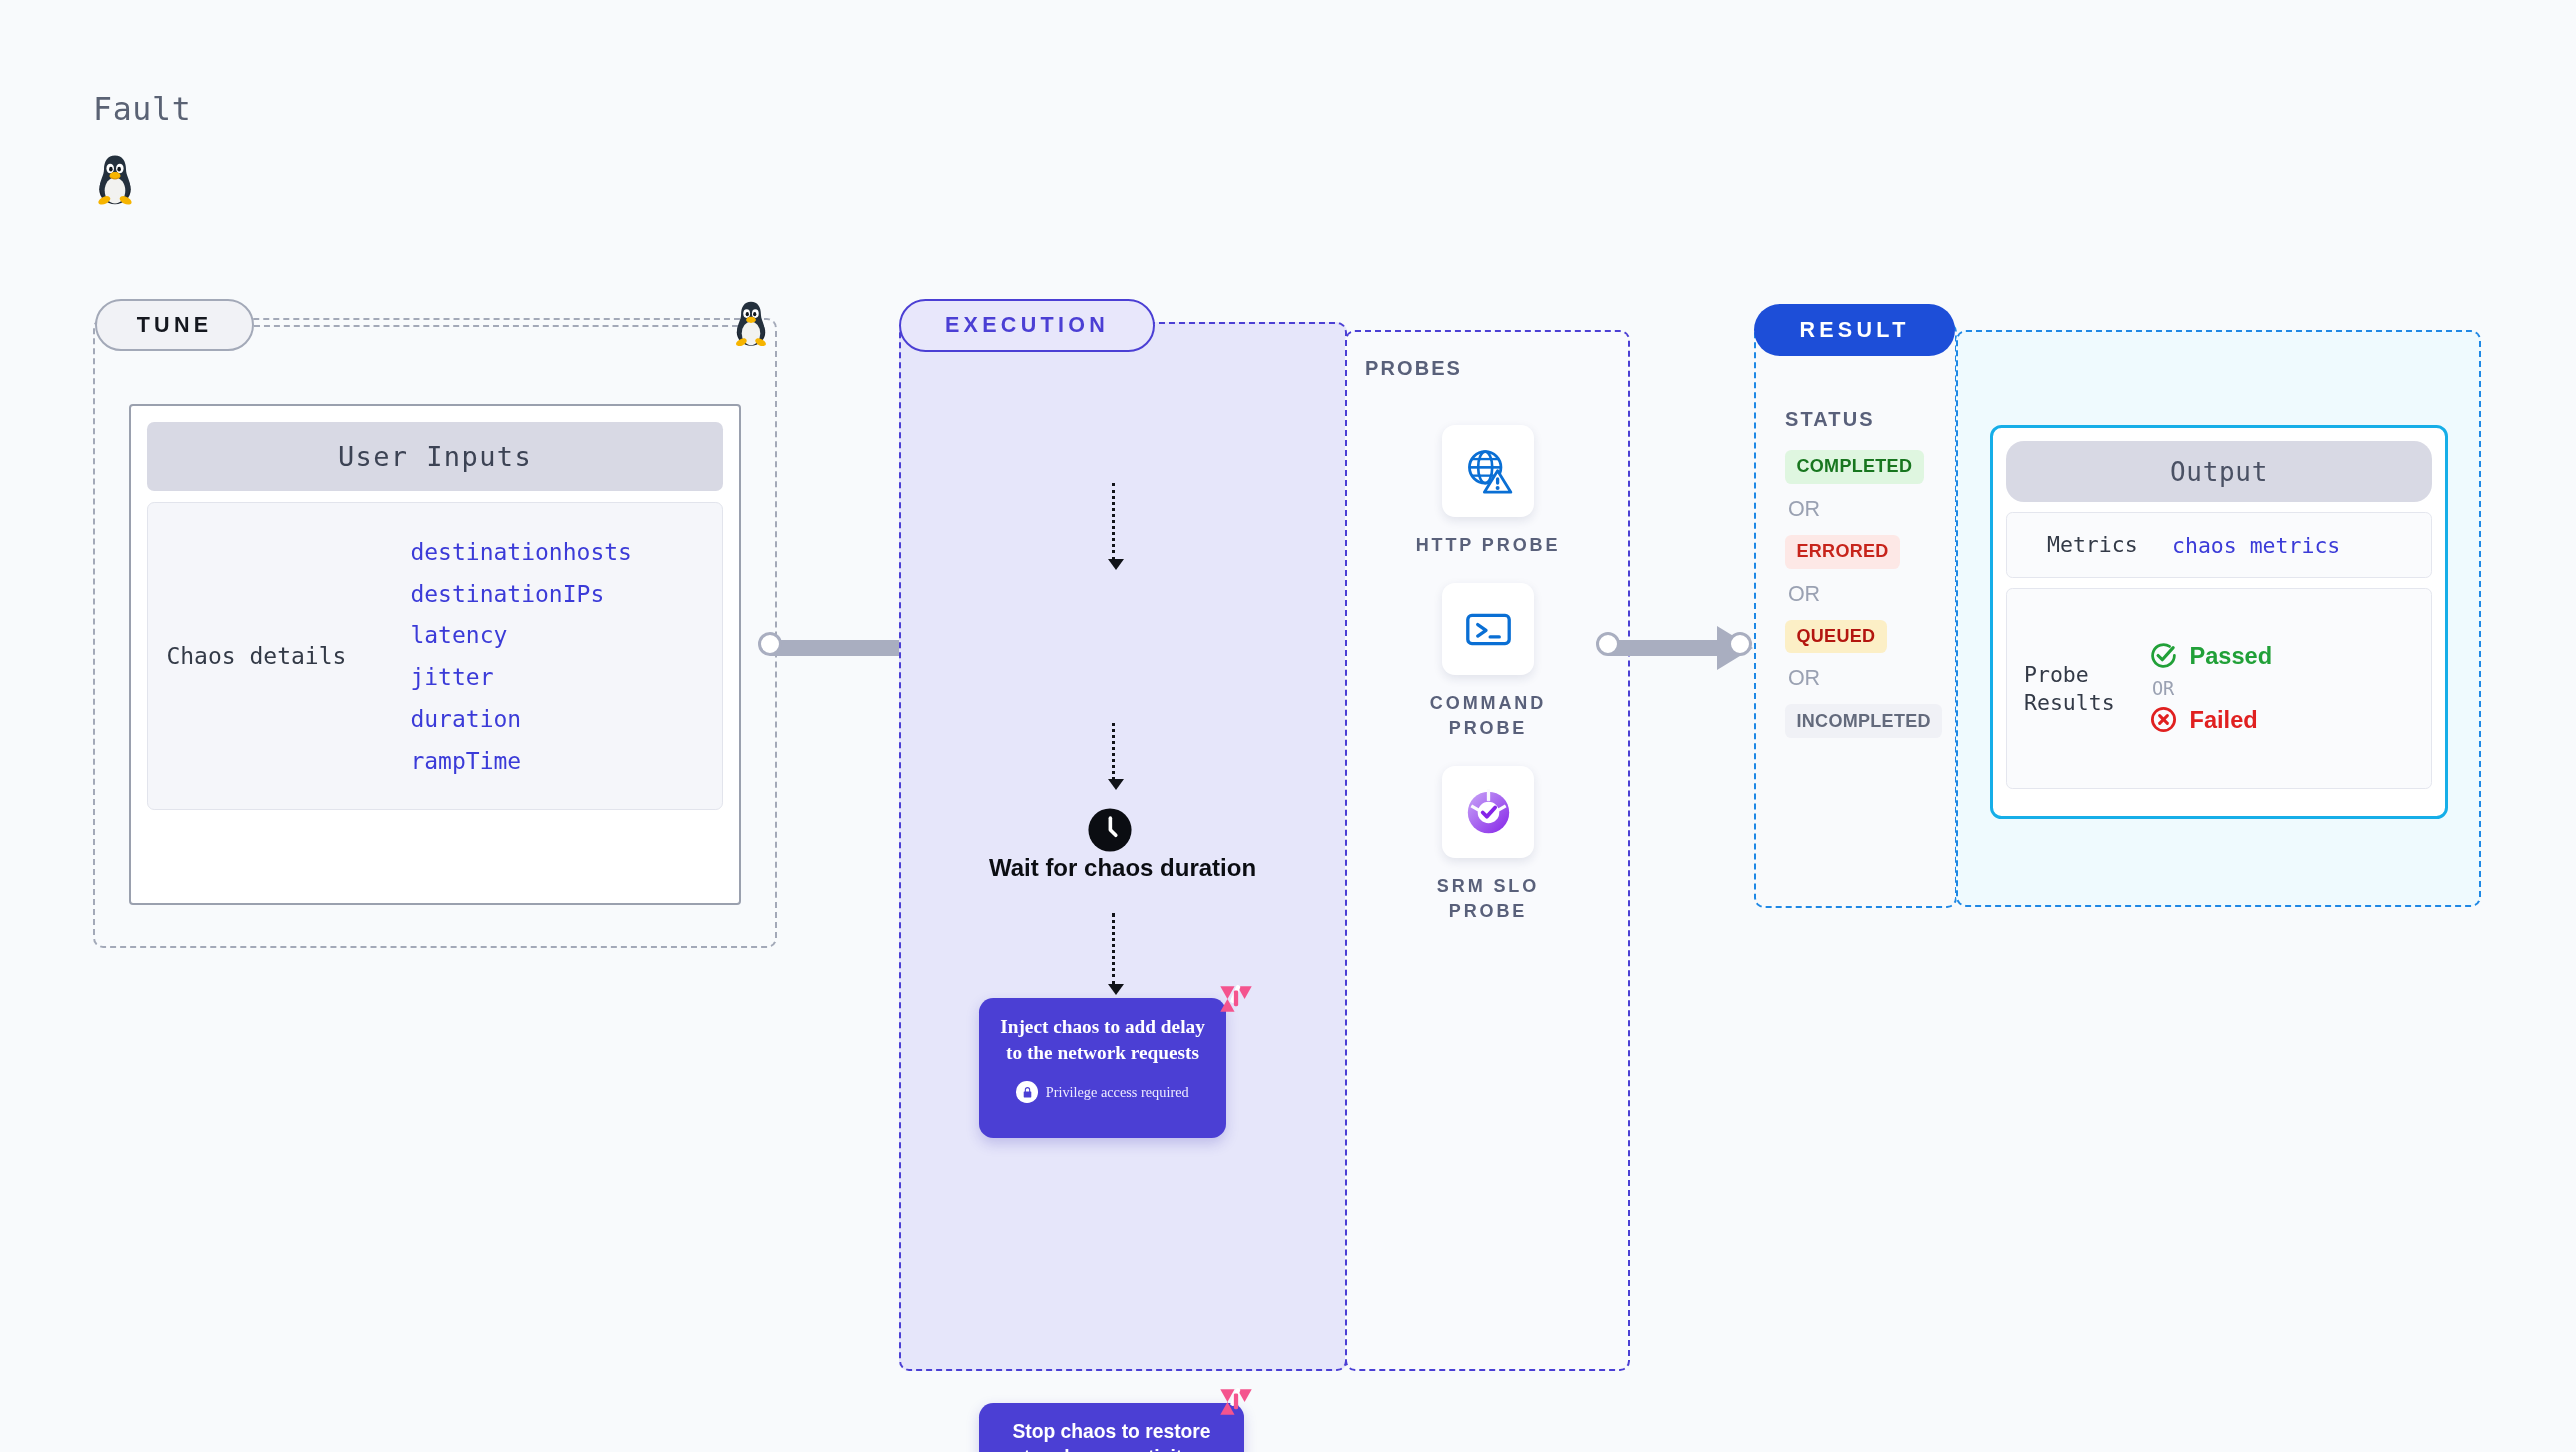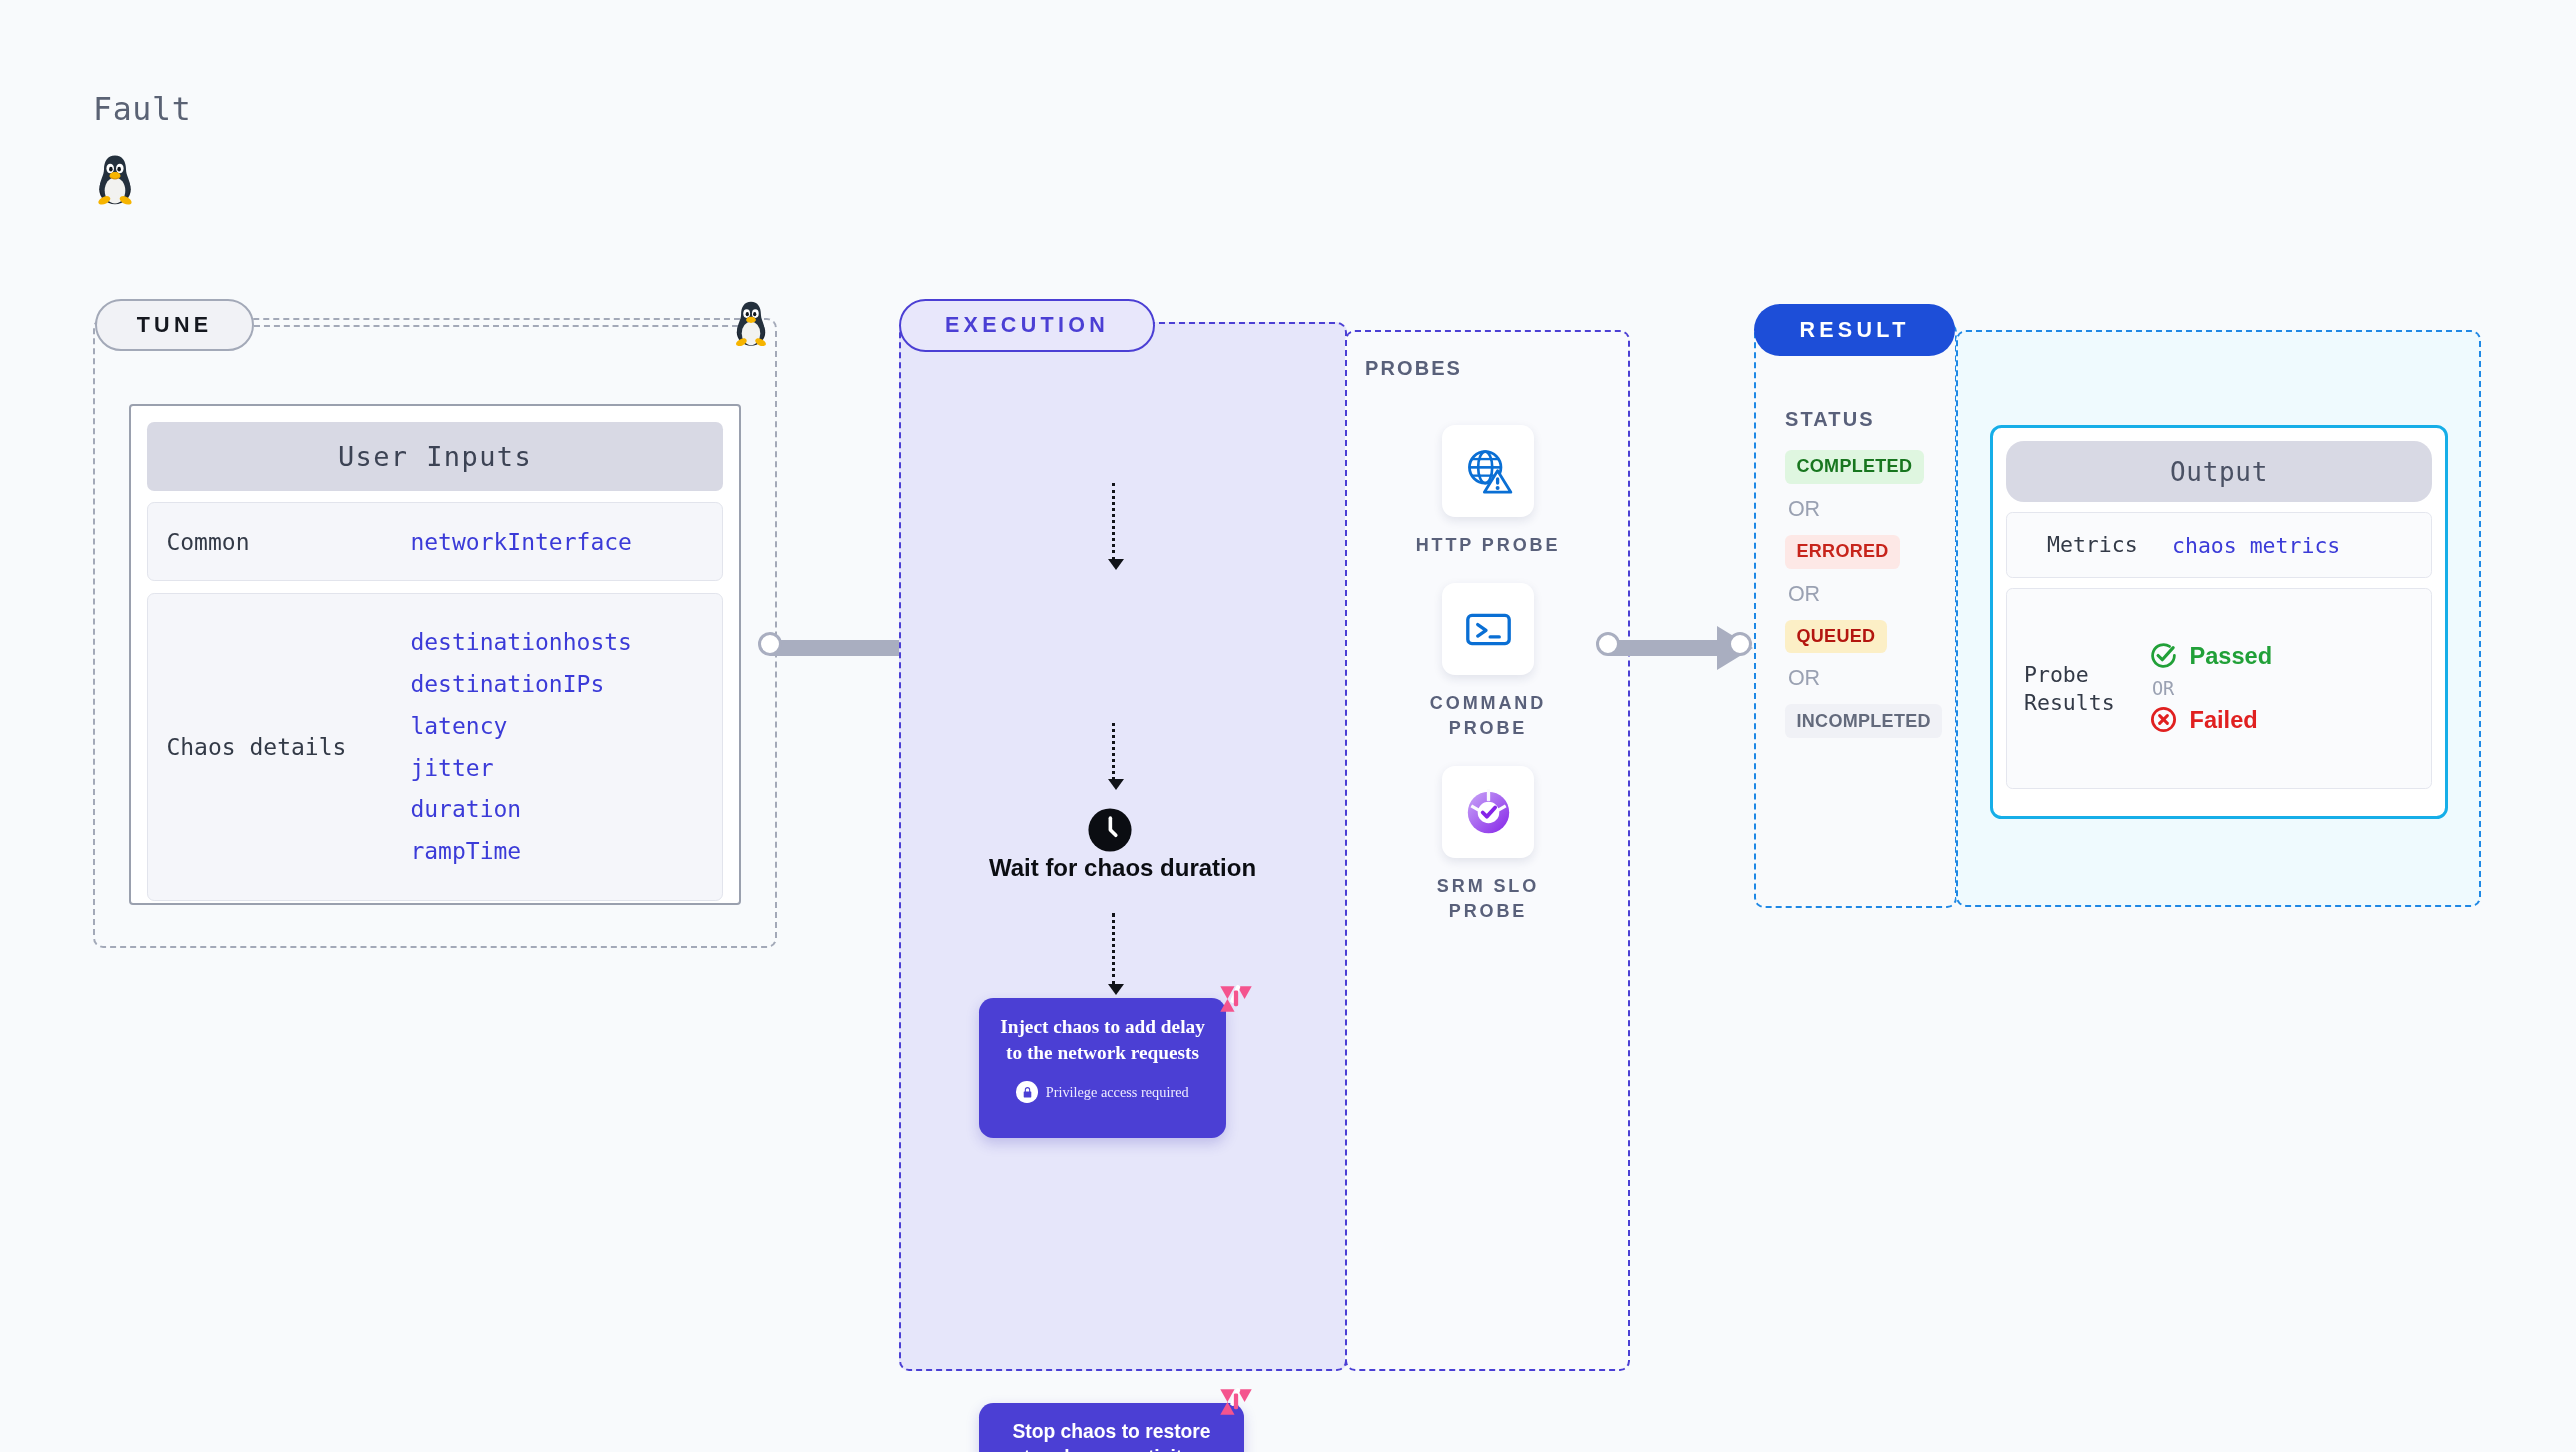--- a/index.html
+++ b/index.html
@@ -285,26 +285,20 @@
       <ellipse cx="26" cy="23" rx="2.6" ry="3.4" fill="#10151C"></ellipse>
       <ellipse cx="38" cy="23" rx="2.6" ry="3.4" fill="#10151C"></ellipse>
       <path d="M32 27c-5 0-8 3-8 5.5S28 37 32 37s8-2 8-4.5S37 27 32 27z" fill="#F6B400"></path>
       <path d="M16 63c-5 2-9 6-8 9 1 3 7 3 11 1 4-2 7-6 6-8-1-3-5-4-9-2z" fill="#F6B400"></path>
       <path d="M48 63c5 2 9 6 8 9-1 3-7 3-11 1-4-2-7-6-6-8 1-3 5-4 9-2z" fill="#F6B400"></path>
     </svg>
   </div>
 
   <div id="tune-card">
     <div class="ui-head">User Inputs</div>
-    <div class="ui-sect" id="sect-common">
-      <div class="ui-label">Common</div>
-      <div class="ui-vals">
-        <div class="ui-val">networkInterface</div>
-      </div>
-    </div>
     <div class="ui-sect" id="sect-chaos">
       <div class="ui-label">Chaos details</div>
       <div class="ui-vals">
         <div class="ui-val">destinationhosts</div>
         <div class="ui-val">destinationIPs</div>
         <div class="ui-val">latency</div>
         <div class="ui-val">jitter</div>
         <div class="ui-val">duration</div>
         <div class="ui-val">rampTime</div>
       </div>

